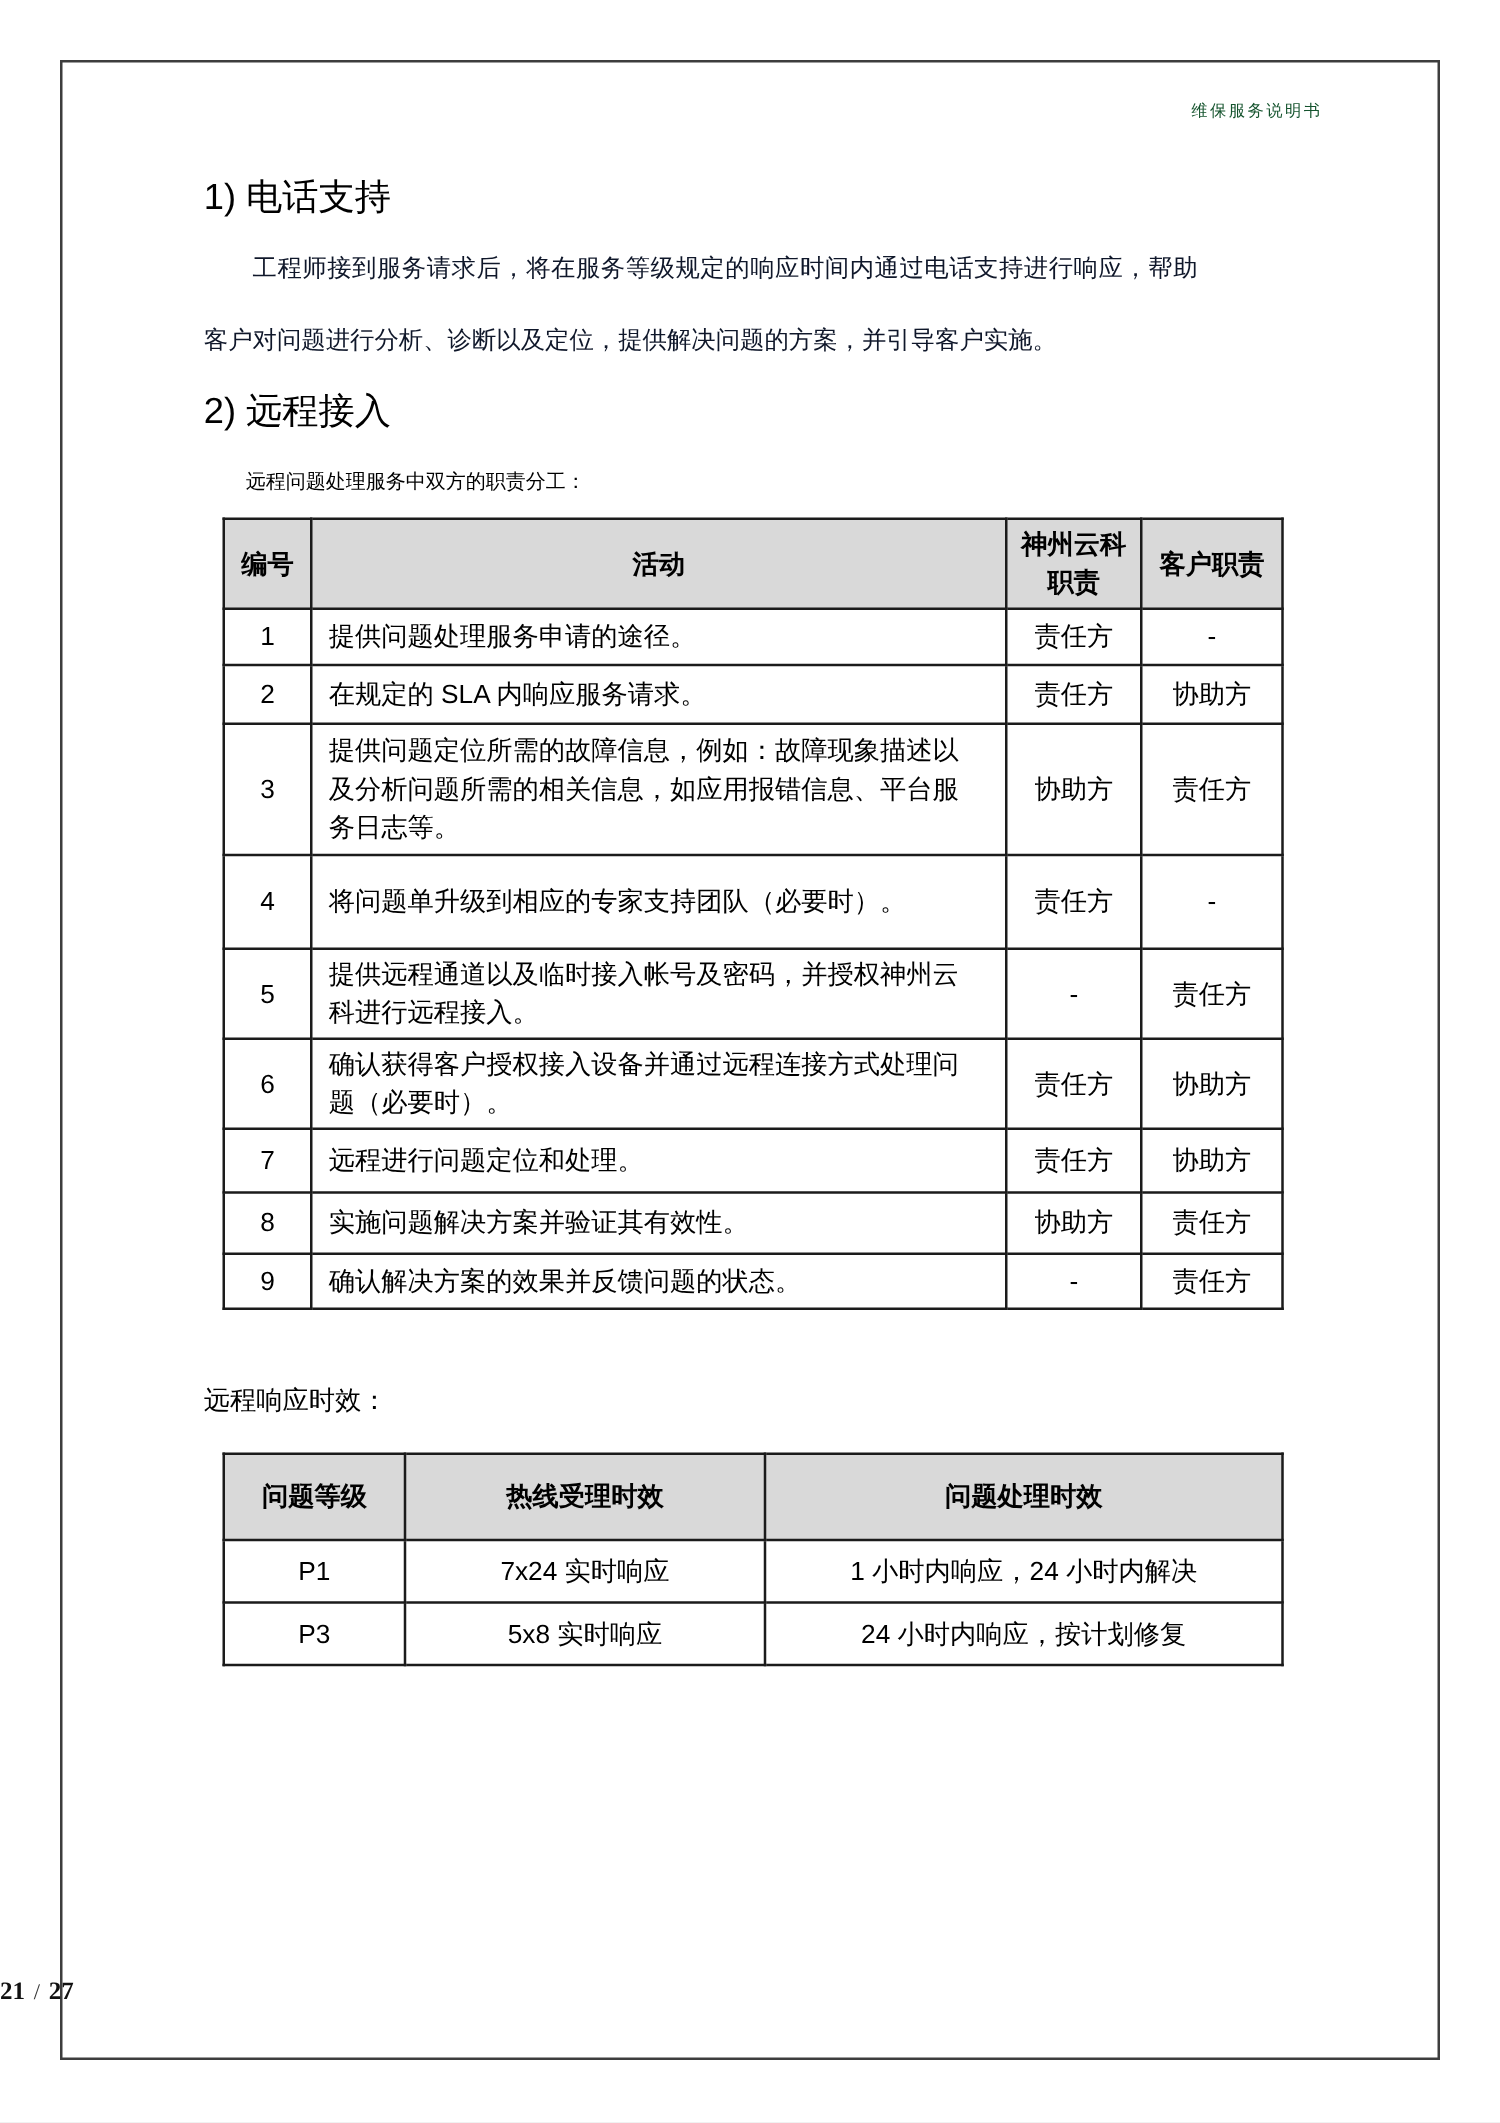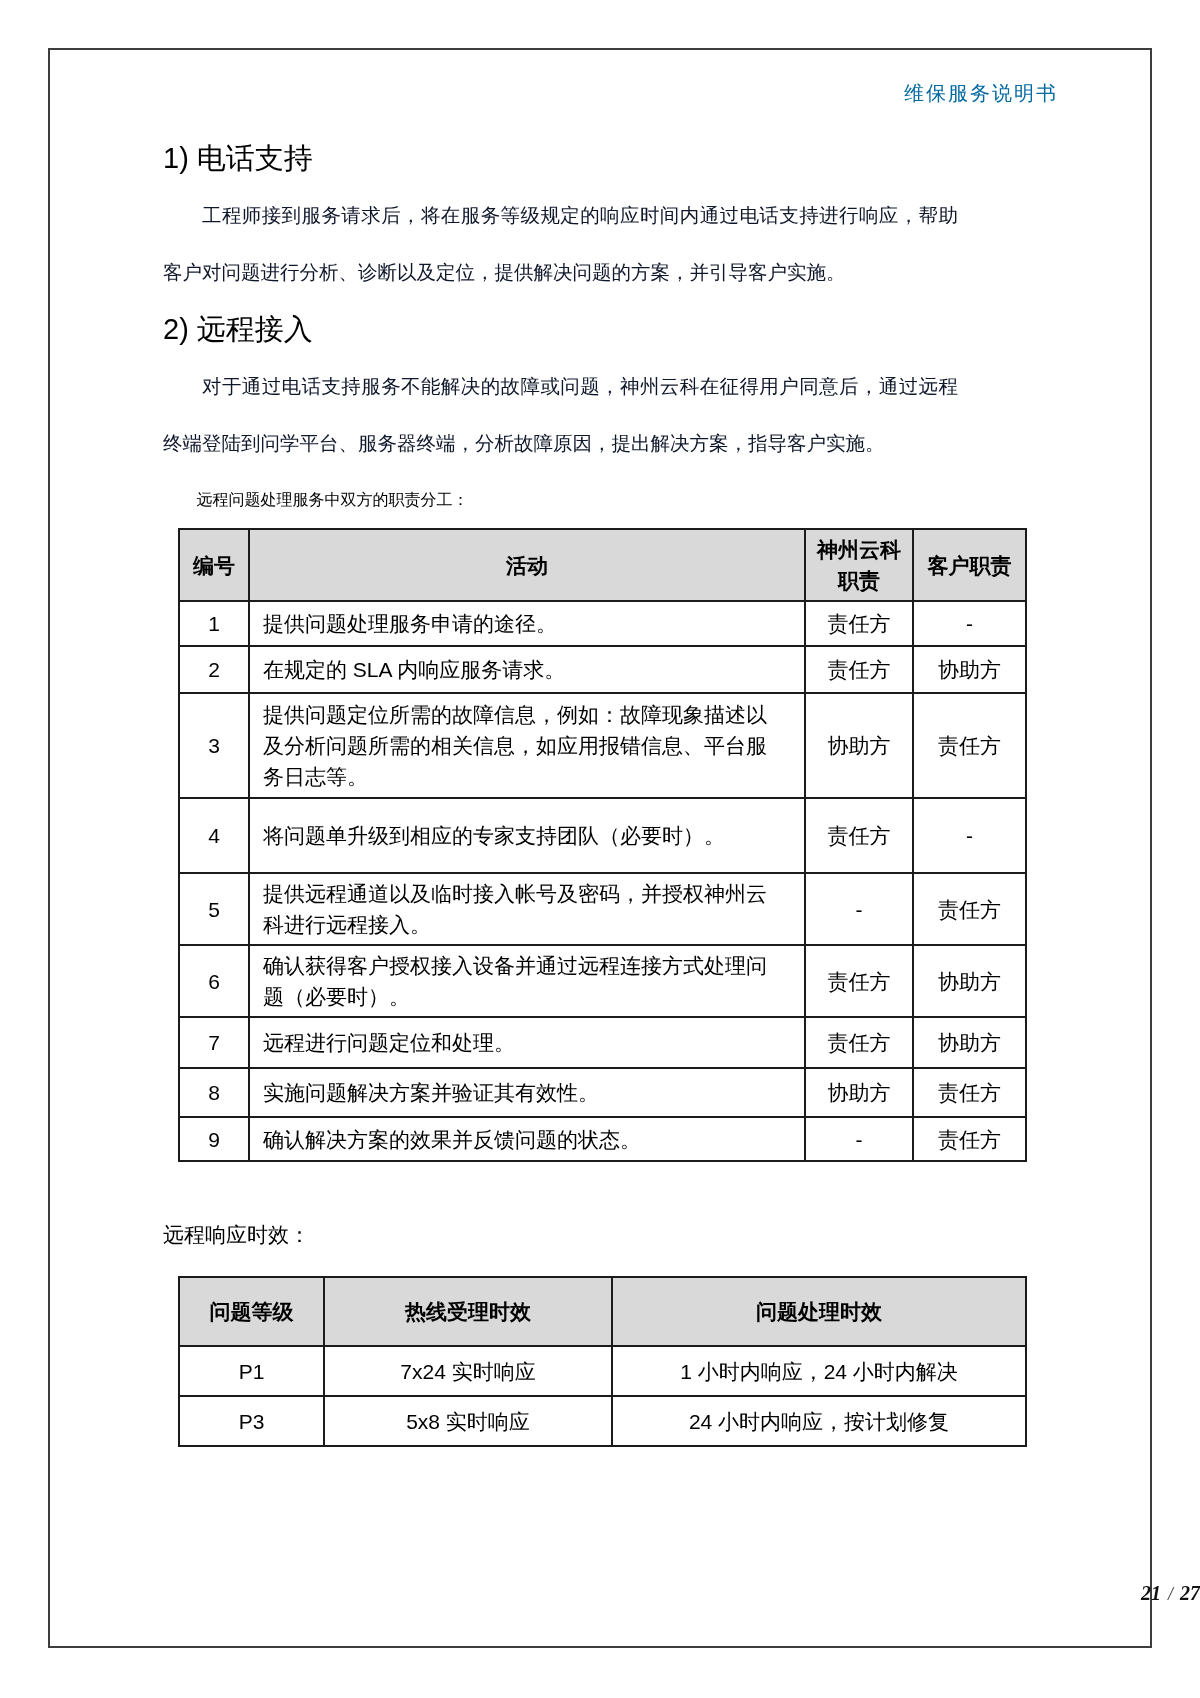--- a/index.html
+++ b/index.html
@@ -8,22 +8,22 @@
   .page {
     position:relative; width:1200px; height:1698px;
     background:#ffffff; margin:0 auto; overflow:hidden;
   }
   .frame {
     position:absolute; left:48px; top:48px; width:1104px; height:1600px;
     border:2px solid #3d3d3d; pointer-events:none;
   }
   .doc-header {
     position:absolute; top:80px; right:142px;
-    font-family:"Liberation Serif", serif; font-size:20px;
-    letter-spacing:2px; color:#0369a1;
+    font-family:"Liberation Serif", serif; font-size:13px;
+    letter-spacing:2px; color:#14532d;
   }
   .content { position:absolute; left:163px; top:130px; width:862px; }
   .section-heading {
     font-size:29px; font-weight:normal;
     line-height:57px; height:57px;
   }
   .body-para {
     width:795px; font-size:19.5px; line-height:57px;
     text-indent:2em; text-align:justify; color:#0f172a;
   }
@@ -47,41 +47,40 @@
   .resp-table tbody tr:nth-child(8) { height:49px; }
   .resp-table tbody tr:nth-child(9) { height:44px; }
   .resp-table td.act { text-align:left; padding-left:13px; padding-right:22px; }
 
   .sla-intro { margin-top:52px; font-size:21px; line-height:42px; }
   .sla-table { margin-top:20px; }
   .sla-table thead tr { height:69px; }
   .sla-table tbody tr { height:50px; }
 
   .footer {
-    position:absolute; left:0; right:0; top:1582px; text-align:right;
-    font-family:"Liberation Serif", serif; font-size:20px; color:#111;font-style:italic;
+    position:absolute; left:0; right:0; top:1582px; text-align:left;
+    font-family:"Liberation Serif", serif; font-size:20px; color:#111;
   }
   .footer .num { font-weight:bold; }
   .footer .sep { margin:0 7px; font-size:18px; color:#333; }
 </style>
 </head>
 <body>
 
 <div class="page">
   <div class="frame"></div>
 
   <div class="doc-header">维保服务说明书</div>
 
   <div class="content">
 
     <div class="section-heading">1) 电话支持</div>
     <p class="body-para">工程师接到服务请求后，将在服务等级规定的响应时间内通过电话支持进行响应，帮助客户对问题进行分析、诊断以及定位，提供解决问题的方案，并引导客户实施。</p>
 
     <div class="section-heading">2) 远程接入</div>
-    <p class="body-para">对于通过电话支持服务不能解决的故障或问题，神州云科在征得用户同意后，通过远程终端登陆到问学平台、服务器终端，分析故障原因，提出解决方案，指导客户实施。</p>
 
     <div class="table-intro">远程问题处理服务中双方的职责分工：</div>
 
     <table class="resp-table">
       <colgroup>
         <col style="width:70px">
           <col style="width:556px">
           <col style="width:108px">
           <col style="width:113px">
       </colgroup>

